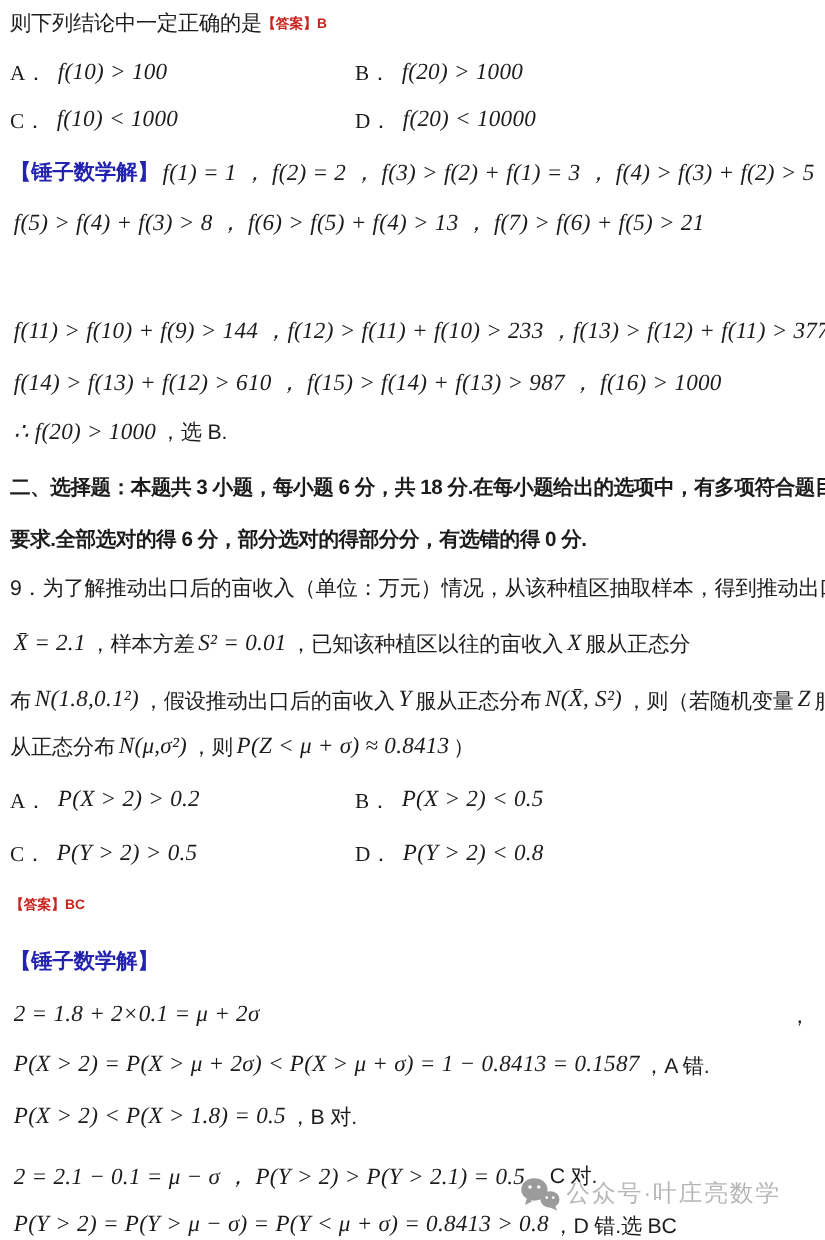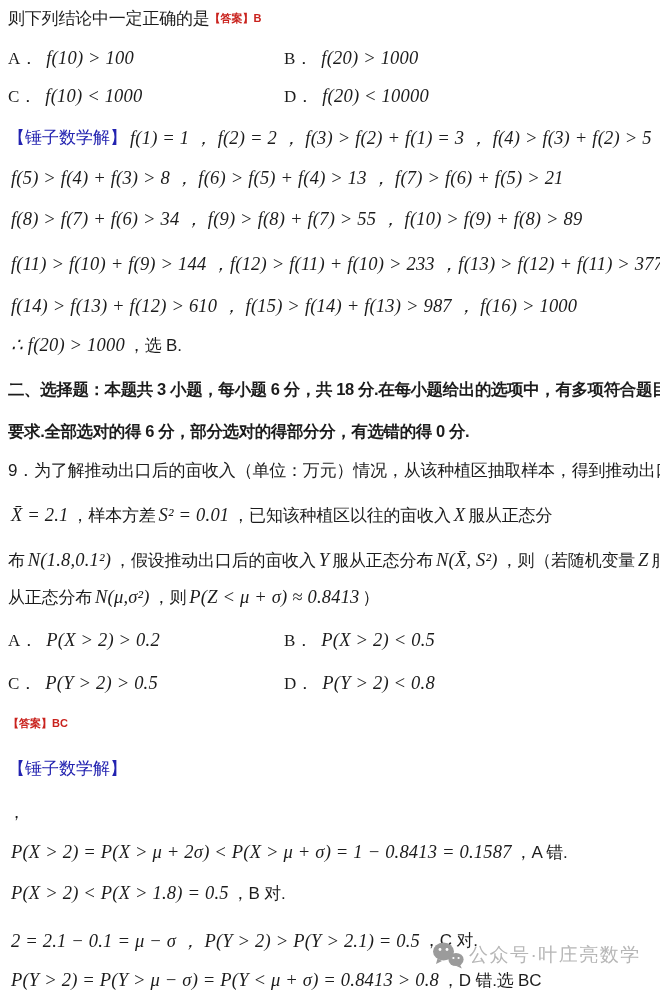--- a/index.html
+++ b/index.html
@@ -4,25 +4,25 @@
 <style>
   html,body{margin:0;padding:0;background:#e9e9e9;}
   .page{position:relative;width:660px;height:992px;background:var(--page-bg,#fff);
         overflow:hidden;font-family:"Liberation Sans",sans-serif;color:var(--text,#1c1c1c);}
   .line{position:absolute;left:8px;height:30px;display:flex;align-items:center;white-space:nowrap;}
   .line.spread{left:8px;right:12px;justify-content:space-between;}
   .seg{display:inline-block;}
   .seg.t{font-size:17px;letter-spacing:-0.2px;}
   .seg.b{font-size:16.5px;font-weight:700;letter-spacing:-0.4px;}
   .seg.red{font-size:11px;font-weight:700;color:var(--answer-red,#c9221d);}
-  .seg.blue{font-size:17px;font-weight:400;color:var(--solution-blue,#2323b0);text-align:center;}
+  .seg.blue{font-size:17px;font-weight:700;color:var(--solution-blue,#2323b0);text-align:center;}
   .seg.lbl{font-family:"Liberation Serif","DejaVu Serif",serif;font-size:17px;margin-right:6px;}
   .seg.m{font-family:Liberation Serif, serif;font-style:italic;
          font-size:18.5px;margin:0 3px;letter-spacing:0.2px;}
-  .watermark{position:absolute;left:432px;top:941px;display:flex;align-items:center;gap:5px;text-align:right;}
+  .watermark{position:absolute;left:416px;top:941px;display:flex;align-items:center;gap:5px;text-align:right;}
   .wm-text{font-size:19px;color:var(--watermark-gray,#b6b6b6);letter-spacing:1.5px;
            font-family:"Liberation Sans",sans-serif;}
   .wm-icon ellipse,.wm-icon path{fill:var(--watermark-icon-gray,#9b9b9b);}
   .wm-icon circle{fill:#fff;}
 </style>
 </head>
 <body>
 
 <div class="page" style="--page-bg: #ffffff; --text: #1c1c1c; --answer-red: #c9221d; --solution-blue: #2323b0; --watermark-gray: #b6b6b6; --watermark-icon-gray: #9b9b9b;">
 
@@ -47,23 +47,20 @@
       <span class="seg lbl">D．</span>
       <span class="seg m">f(20) &lt; 10000</span>
     </div>
 
   <div class="line" style="top:122px">
       <span class="seg blue">【锤子数学解】</span>
       <span class="seg m">f(1) = 1 ， f(2) = 2 ， f(3) &gt; f(2) + f(1) = 3 ， f(4) &gt; f(3) + f(2) &gt; 5</span>
     </div>
   <div class="line" style="top:162px">
       <span class="seg m">f(5) &gt; f(4) + f(3) &gt; 8 ， f(6) &gt; f(5) + f(4) &gt; 13 ， f(7) &gt; f(6) + f(5) &gt; 21</span>
-    </div>
-  <div class="line" style="top:203px">
-      <span class="seg m">f(8) &gt; f(7) + f(6) &gt; 34 ， f(9) &gt; f(8) + f(7) &gt; 55 ， f(10) &gt; f(9) + f(8) &gt; 89</span>
     </div>
   <div class="line" style="top:248px">
       <span class="seg m">f(11) &gt; f(10) + f(9) &gt; 144 ，f(12) &gt; f(11) + f(10) &gt; 233 ，f(13) &gt; f(12) + f(11) &gt; 377</span>
     </div>
   <div class="line" style="top:290px">
       <span class="seg m">f(14) &gt; f(13) + f(12) &gt; 610 ， f(15) &gt; f(14) + f(13) &gt; 987 ， f(16) &gt; 1000</span>
     </div>
   <div class="line" style="top:330px">
       <span class="seg m">∴ f(20) &gt; 1000</span>
       <span class="seg t">，选 B.</span>
@@ -124,20 +121,21 @@
     </div>
 
   <div class="line" style="top:708px">
       <span class="seg red">【答案】BC</span>
     </div>
 
   <div class="line" style="top:753px">
       <span class="seg blue">【锤子数学解】</span>
     </div>
   <div class="line spread" style="top:797px">
+      <span class="seg m">2 = 1.8 + 2×0.1 = μ + 2σ</span>
       <span class="seg t">，</span>
     </div>
   <div class="line" style="top:837px">
       <span class="seg m">P(X &gt; 2) = P(X &gt; μ + 2σ) &lt; P(X &gt; μ + σ) = 1 − 0.8413 = 0.1587</span>
       <span class="seg t">，A 错.</span>
     </div>
   <div class="line" style="top:878px">
       <span class="seg m">P(X &gt; 2) &lt; P(X &gt; 1.8) = 0.5</span>
       <span class="seg t">，B 对.</span>
     </div>

